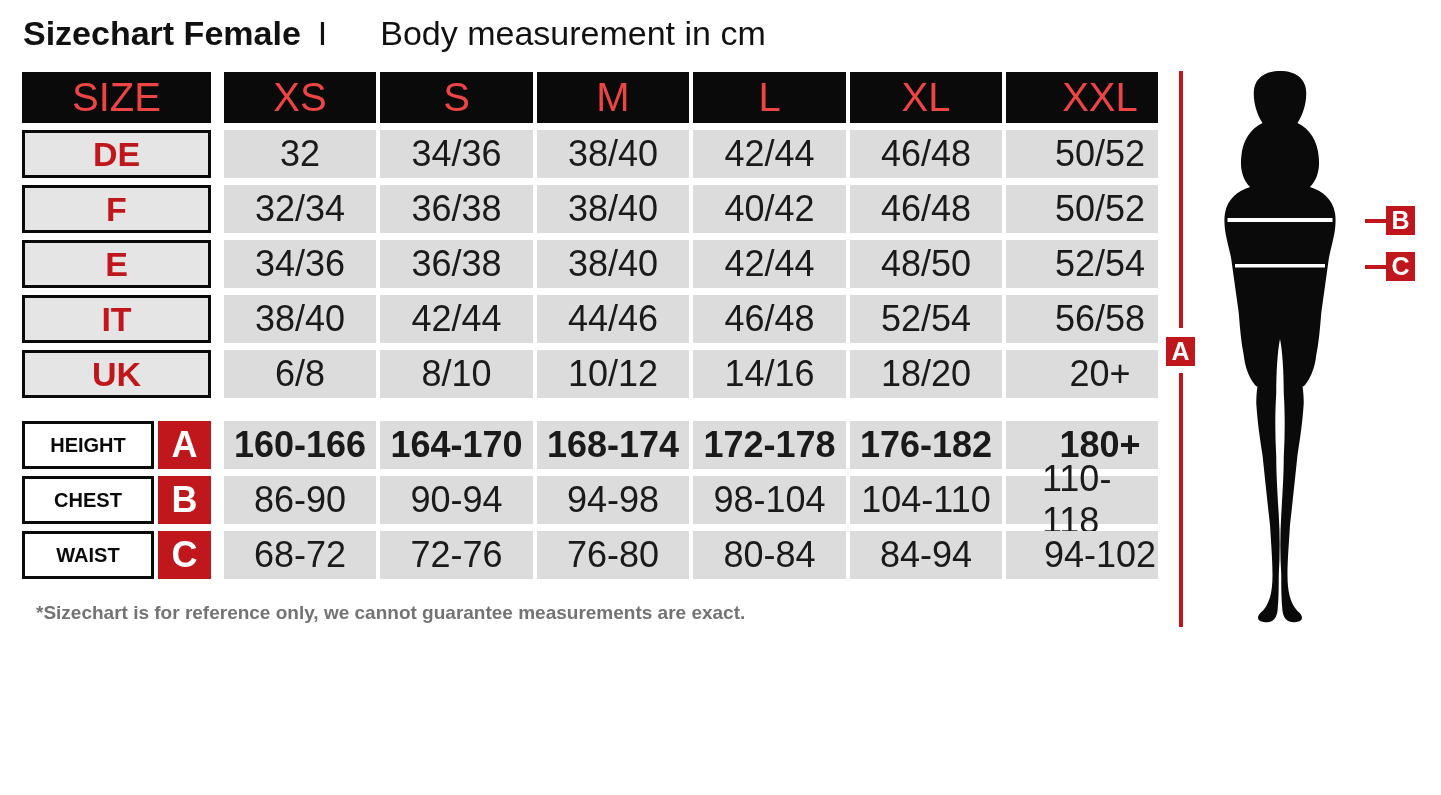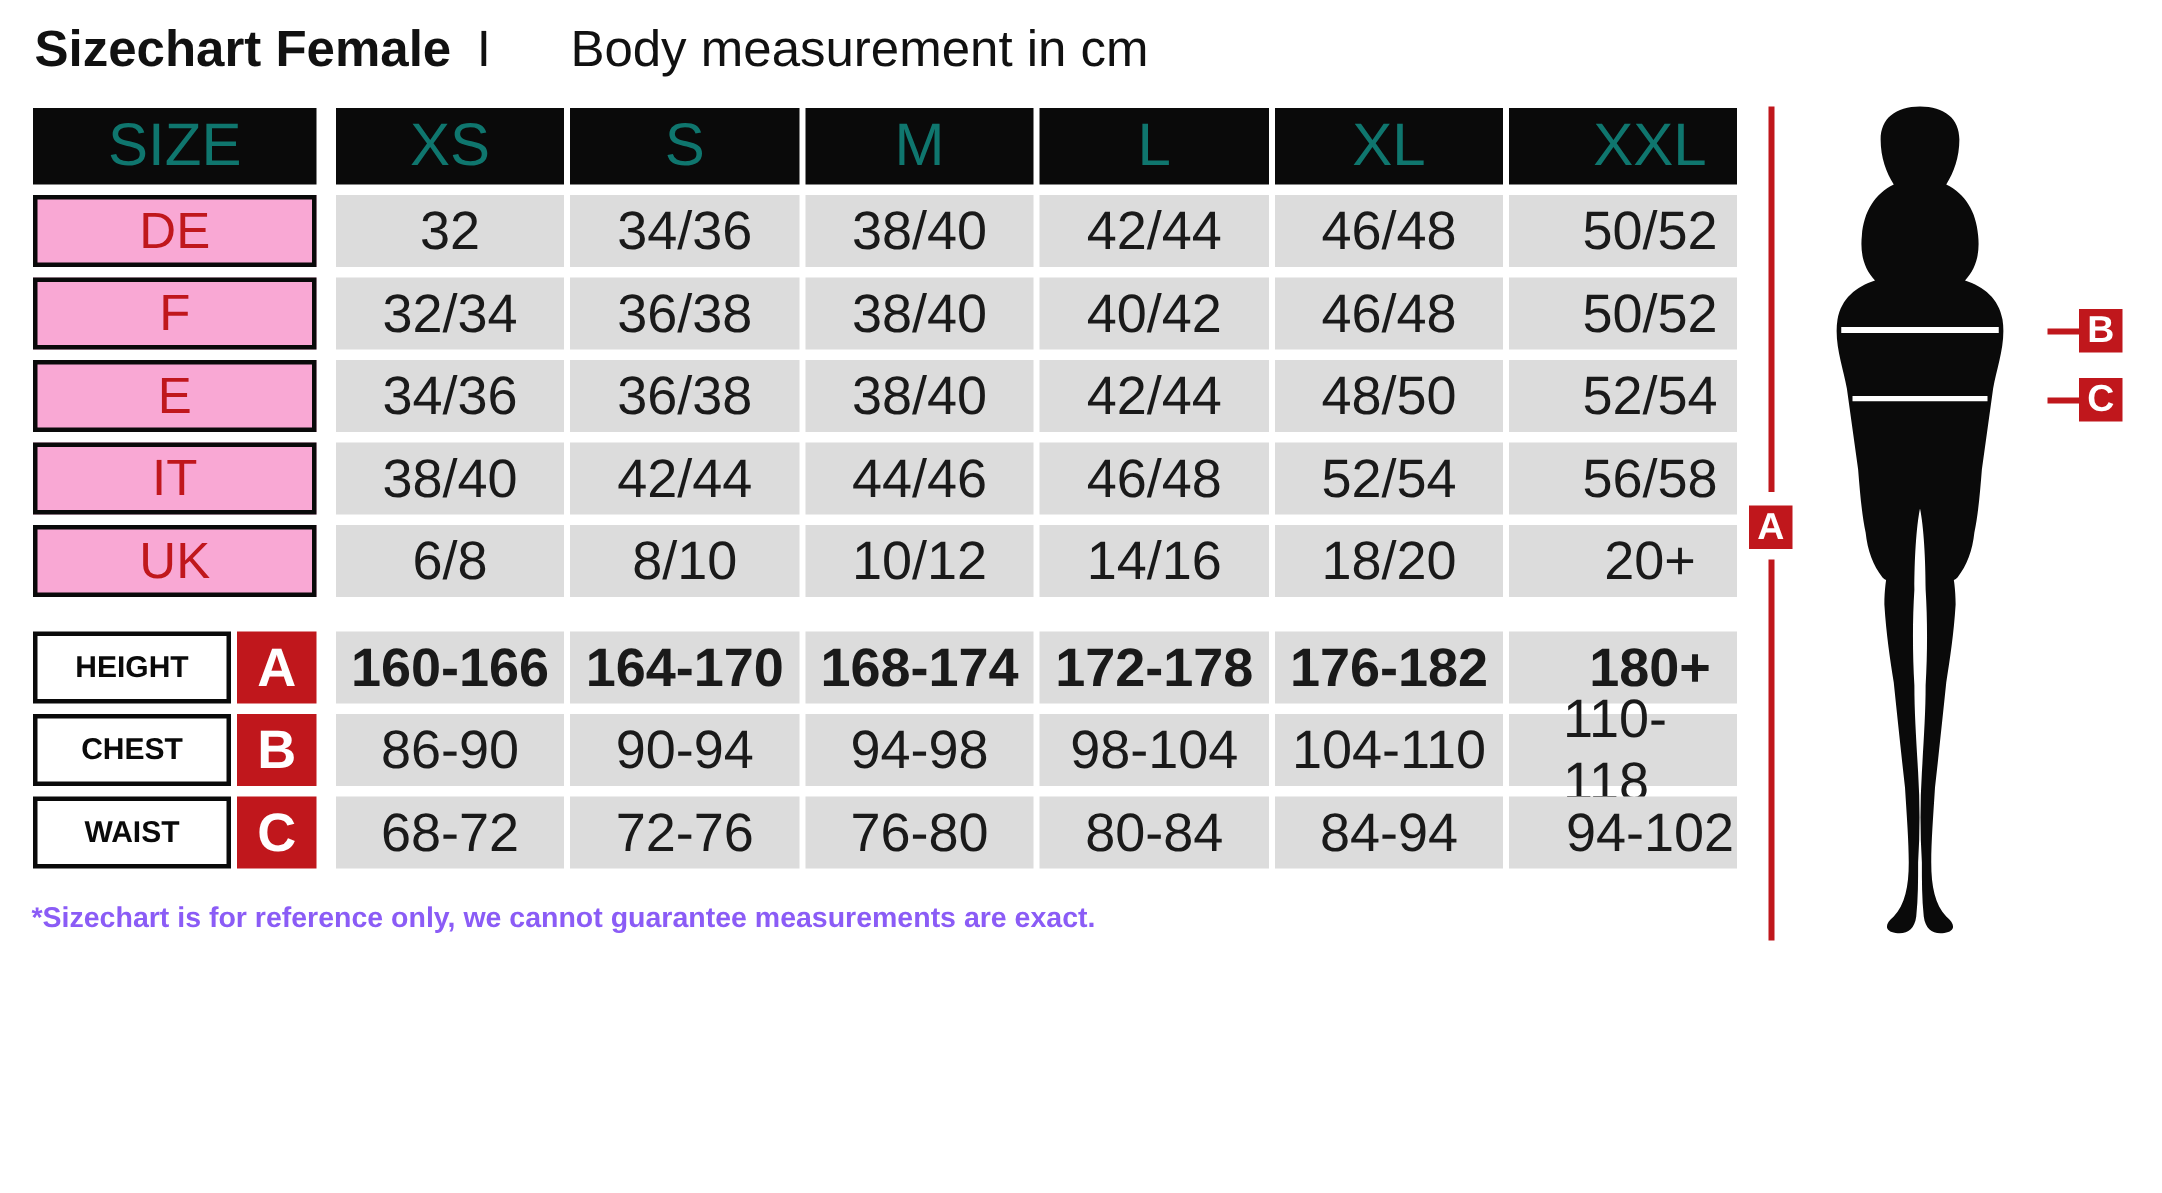--- a/index.html
+++ b/index.html
@@ -21,28 +21,28 @@
   .row{position:absolute;left:0;width:1200px;height:48px;}
   .row.hdr{height:51px;}
   .cell{position:absolute;top:0;bottom:0;display:flex;align-items:center;justify-content:center;box-sizing:border-box;}
   .cL{left:22px;width:189px;}
   .c0{left:224px;width:152px;}
   .c1{left:380px;width:153px;}
   .c2{left:537px;width:152px;}
   .c3{left:693px;width:153px;}
   .c4{left:850px;width:152px;}
   .c5{left:1006px;width:152px;padding-left:36px;}
-  .hcell{background:var(--black);color:#0f766e;font-size:40px;}
+  .hcell{background:var(--black);color:#ef4444;font-size:40px;}
   .dcell{background:var(--cell);color:var(--ink);font-size:36px;}
   .bold{font-weight:bold;}
-  .lbl{background:#f9a8d4;border:3px solid var(--black);color:var(--red);font-weight:normal;font-size:34px;}
+  .lbl{background:#e5e5e5;border:3px solid var(--black);color:var(--red);font-weight:bold;font-size:34px;}
   .mlbl{left:22px;width:132px;background:#fff;border:3px solid var(--black);color:var(--black);font-weight:bold;font-size:20px;}
   .marker-cell{left:158px;width:53px;background:var(--red);color:#fff;font-weight:bold;font-size:36px;}
 
-  .footnote{position:absolute;left:21px;top:602px;font-size:19px;font-weight:bold;color:#8b5cf6;white-space:nowrap;}
+  .footnote{position:absolute;left:36px;top:602px;font-size:19px;font-weight:bold;color:#737373;white-space:nowrap;}
 
   .figure-svg{position:absolute;left:1180px;top:63px;width:200px;height:570px;}
   .aline{position:absolute;left:1179px;width:4px;background:var(--red);}
   .aline.seg1{top:71px;height:257px;}
   .aline.seg2{top:373px;height:254px;}
   .mbox{
     position:absolute;width:29px;height:29px;background:var(--red);color:#fff;
     font-weight:bold;font-size:25px;display:flex;align-items:center;justify-content:center;
   }
   .mbox.a{left:1166px;top:337px;}

